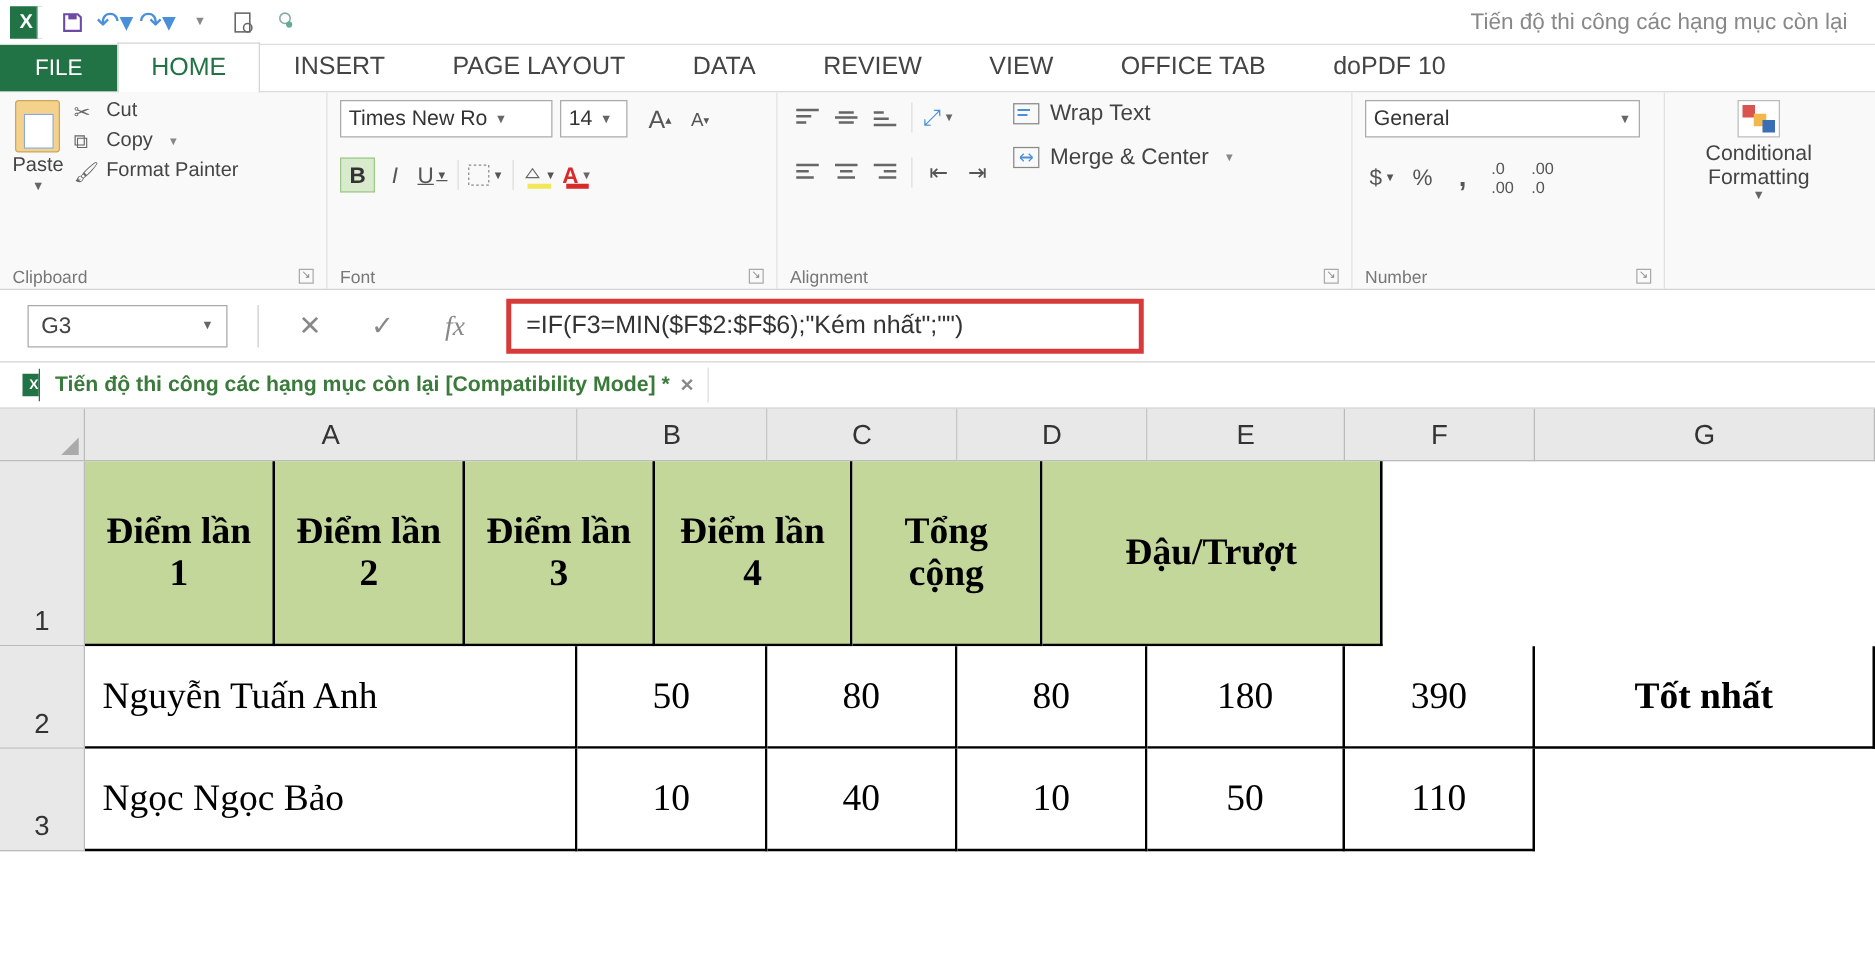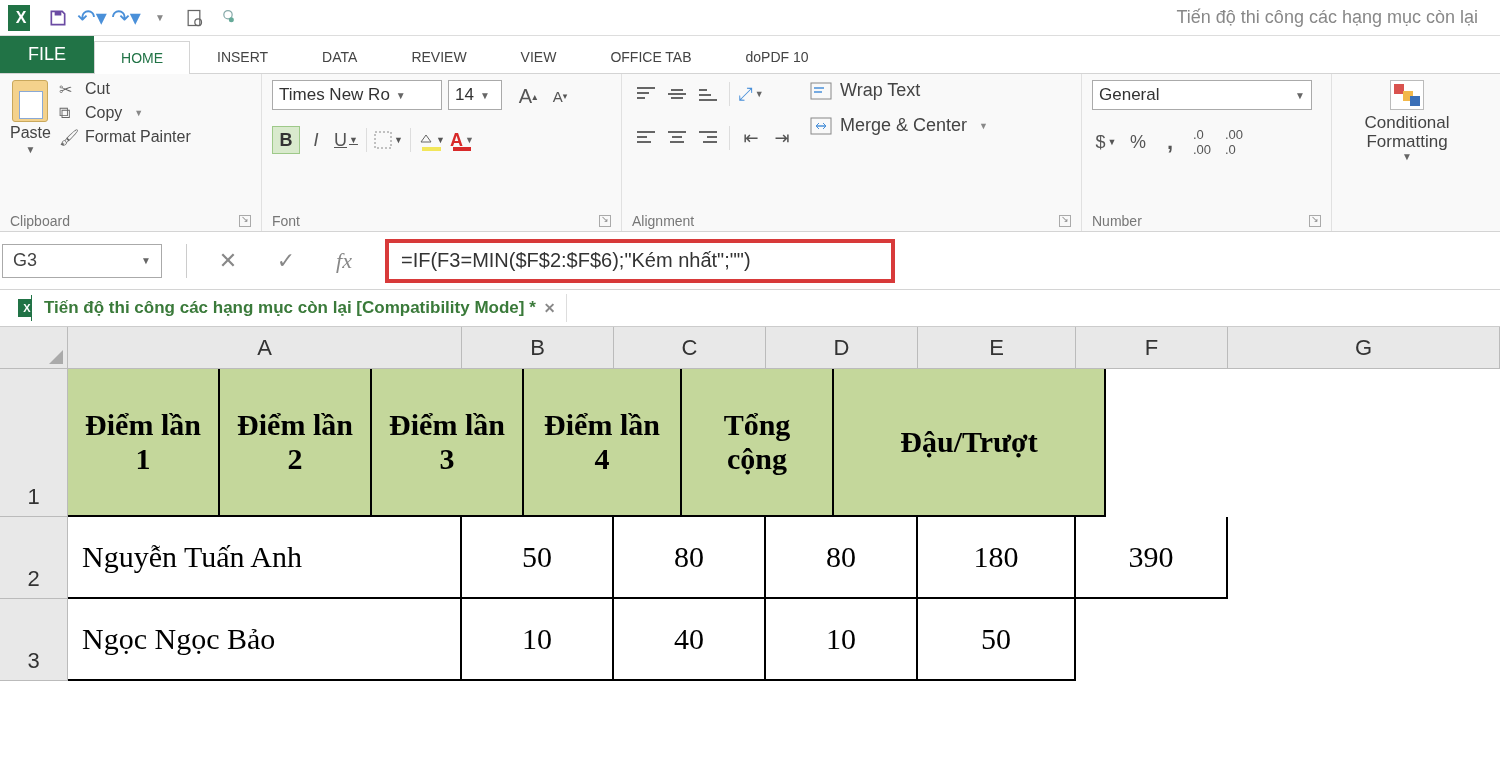--- a/index.html
+++ b/index.html
@@ -31,21 +31,21 @@
   .excel-logo::after { content: ""; position: absolute; right: -4px; width: 8px; height: 26px; background: #fff; border-left: 1px solid #217346; }
   .qat-icon { width: 20px; height: 20px; color: #616161; display: flex; align-items: center; justify-content: center; }
   .qat-save { color: #6b4ba3; }
   .file-title { margin-left: auto; color: #888; font-size: 18px; padding-right: 14px; }
   .tabsbar { height: 38px; display: flex; align-items: flex-end; background: #fff; border-bottom: 1px solid #d4d4d4; }
   .tab-file {
     background: #217346; color: #fff;
     padding: 8px 28px; font-size: 18px;
   }
   .tab-item {
-    padding: 8px 26px; font-size: 14px; color: #444; cursor: pointer;
+    padding: 8px 26px; font-size: 20px; color: #444; cursor: pointer;
     border: 1px solid transparent; border-bottom: none;
   }
   .tab-item.active {
     color: #217346;
     border-color: #d4d4d4;
     background: #fff;
     position: relative; top: 1px;
   }
   .ribbon { height: 158px; background: #f9f9f9; border-bottom: 1px solid #d4d4d4; display: flex; }
   .group { border-right: 1px solid #e1e1e1; padding: 6px 10px 2px; display: flex; flex-direction: column; justify-content: space-between; }
@@ -81,21 +81,21 @@
   .wm-item { display: flex; align-items: center; gap: 8px; cursor: pointer; }
   .number-top { display: flex; }
   .combo.numfmt { width: 220px; }
   .number-bottom { display: flex; gap: 4px; margin-top: 18px; }
   .cond-fmt { display: flex; flex-direction: column; align-items: center; font-size: 17px; color: #444; padding: 0 6px; }
   .cond-icon { width: 34px; height: 30px; border: 1px solid #bbb; background: #fff; position: relative; margin-bottom: 4px; }
   .cond-icon::before { content: ""; position: absolute; left: 3px; top: 3px; width: 10px; height: 10px; background: #d9534f; }
   .cond-icon::after { content: ""; position: absolute; right: 3px; bottom: 3px; width: 10px; height: 10px; background: #3a6fb7; }
   .cond-icon .mid { position: absolute; left: 12px; top: 10px; width: 10px; height: 10px; background: #f2b84b; }
 
-  .formulabar { height: 58px; display: flex; align-items: center; padding: 10px 2px; gap: 24px; border-bottom: 1px solid #d4d4d4; position: relative; }
+  .formulabar { height: 58px; display: flex; align-items: center; padding: 10px 22px; gap: 24px; border-bottom: 1px solid #d4d4d4; position: relative; }
   .namebox { width: 160px; height: 34px; border: 1px solid #aaa; background: #fff; display: flex; align-items: center; padding: 0 10px; font-size: 18px; }
   .namebox .dd { margin-left: auto; font-size: 10px; color: #666; }
   .fb-vert { width: 1px; height: 34px; background: #ccc; }
   .fb-btn { width: 34px; height: 34px; display: flex; align-items: center; justify-content: center; color: #888; font-size: 22px; cursor: pointer; }
   .fb-input {
     flex: 0 0 510px; height: 44px;
     border: 4px solid #d83a3a;
     background: #fff;
     display: flex; align-items: center;
     padding: 0 12px; font-size: 20px; color: #333;
@@ -160,20 +160,21 @@
         </svg>
       </div>
   </div>
   <div class="file-title">Tiến độ thi công các hạng mục còn lại</div>
 </div>
 
 <div class="tabsbar">
   <div class="tab-file">FILE</div>
   <div class="tab-item active">HOME</div>
   <div class="tab-item">INSERT</div>
+  <div class="tab-item">PAGE LAYOUT</div>
   <div class="tab-item">DATA</div>
   <div class="tab-item">REVIEW</div>
   <div class="tab-item">VIEW</div>
   <div class="tab-item">OFFICE TAB</div>
   <div class="tab-item">doPDF 10</div>
 </div>
 
 <div class="ribbon">
   <div class="group" style="width:262px">
     <div class="clip-top">
@@ -407,22 +408,24 @@
       <div class="cell header widths-F h-hdr">Tổng cộng</div>
       <div class="cell header widths-G h-hdr">Đậu/Trượt</div>
     </div>
     <div class="row">
       <div class="cell widths-A h-row">Nguyễn Tuấn Anh</div>
       <div class="cell center widths-B h-row">50</div>
       <div class="cell center widths-C h-row">80</div>
       <div class="cell center widths-D h-row">80</div>
       <div class="cell center widths-E h-row">180</div>
       <div class="cell center widths-F h-row">390</div>
+      <div class="cell center bold widths-G h-row" style="position:relative">Tốt nhất</div>
     </div>
     <div class="row">
       <div class="cell widths-A h-row">Ngọc Ngọc Bảo</div>
       <div class="cell center widths-B h-row">10</div>
       <div class="cell center widths-C h-row">40</div>
       <div class="cell center widths-D h-row">10</div>
       <div class="cell center widths-E h-row">50</div>
+      <div class="cell center widths-F h-row">110</div>
     </div>
   </div>
 </div>
 
 </body></html>

